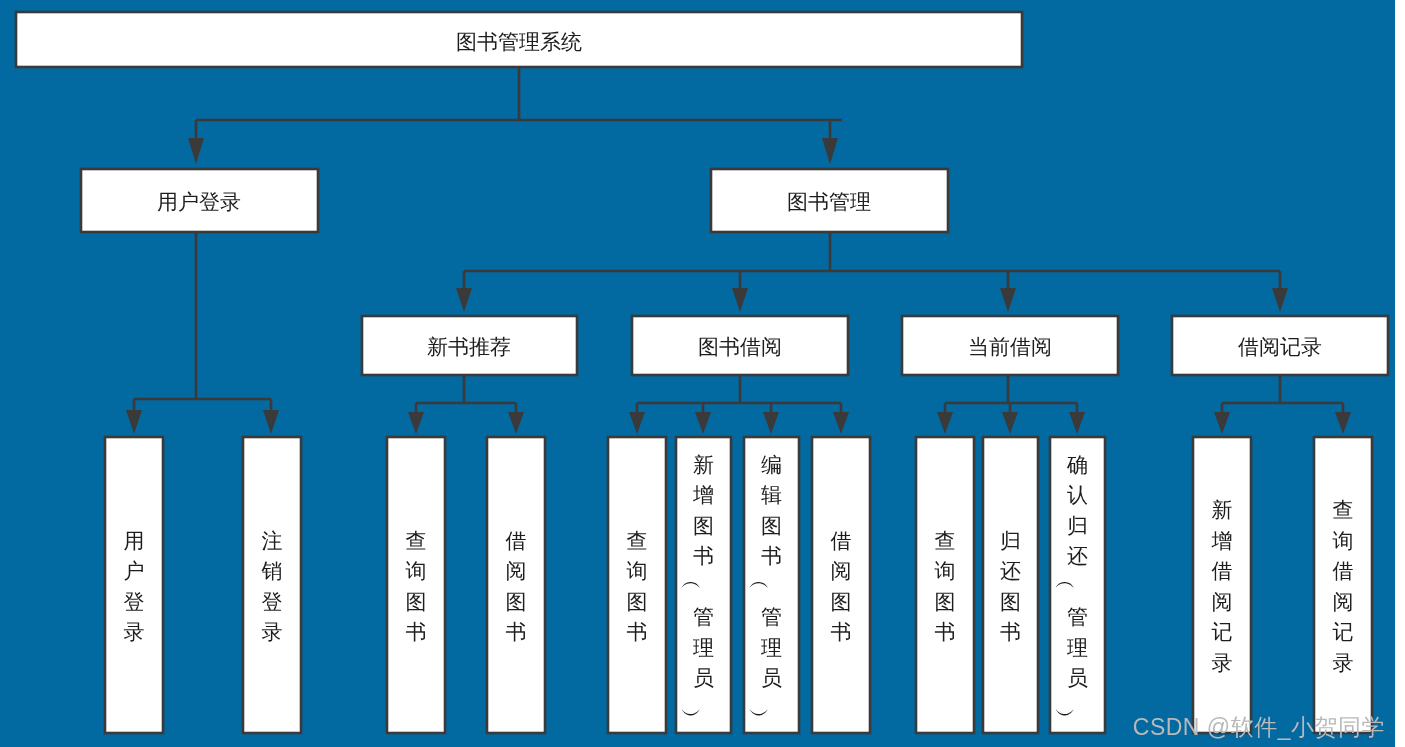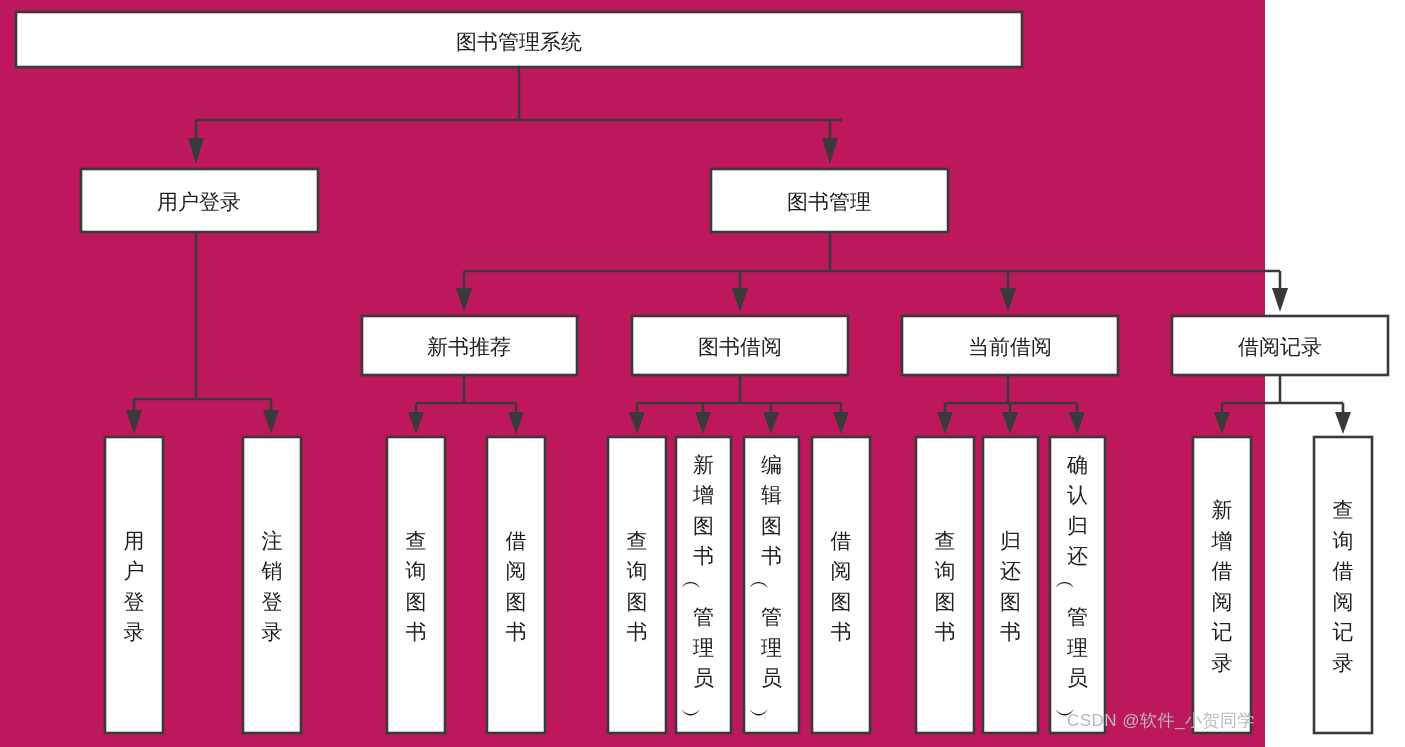--- a/index.html
+++ b/index.html
@@ -8,23 +8,23 @@
     background: #ffffff;
   }
   body {
     width: 1405px;
     height: 747px;
     font-family: "Liberation Sans", "DejaVu Sans", sans-serif;
     overflow: hidden;
   }
   #diagram-root {
     position: relative;
-    width: 1265px;
+    width: 1395px;
     height: 747px;
-    background: #be185d;
+    background: #0369a1;
   }
   svg.flow {
     position: absolute;
     top: 0;
     left: 0;
     width: 1405px;
     height: 747px;
   }
   .node-rect {
     fill: #ffffff;
@@ -50,23 +50,23 @@
     fill: none;
     stroke-linecap: butt;
   }
   .arrow-head {
     fill: #3a3a3a;
     stroke: none;
   }
   .watermark {
     position: absolute;
     right: 10px;
-    bottom: 15px;
-    font-family: "Liberation Sans", "DejaVu Sans", sans-serif;
-    font-size: 17px;
+    bottom: 4px;
+    font-family: "Liberation Sans", "DejaVu Sans", sans-serif;
+    font-size: 23px;
     color: #b9b9b9;
     letter-spacing: 0.5px;
     white-space: nowrap;
     user-select: none;
   }
 </style>
 </head>
 <body>
 
 <div id="diagram-root">

